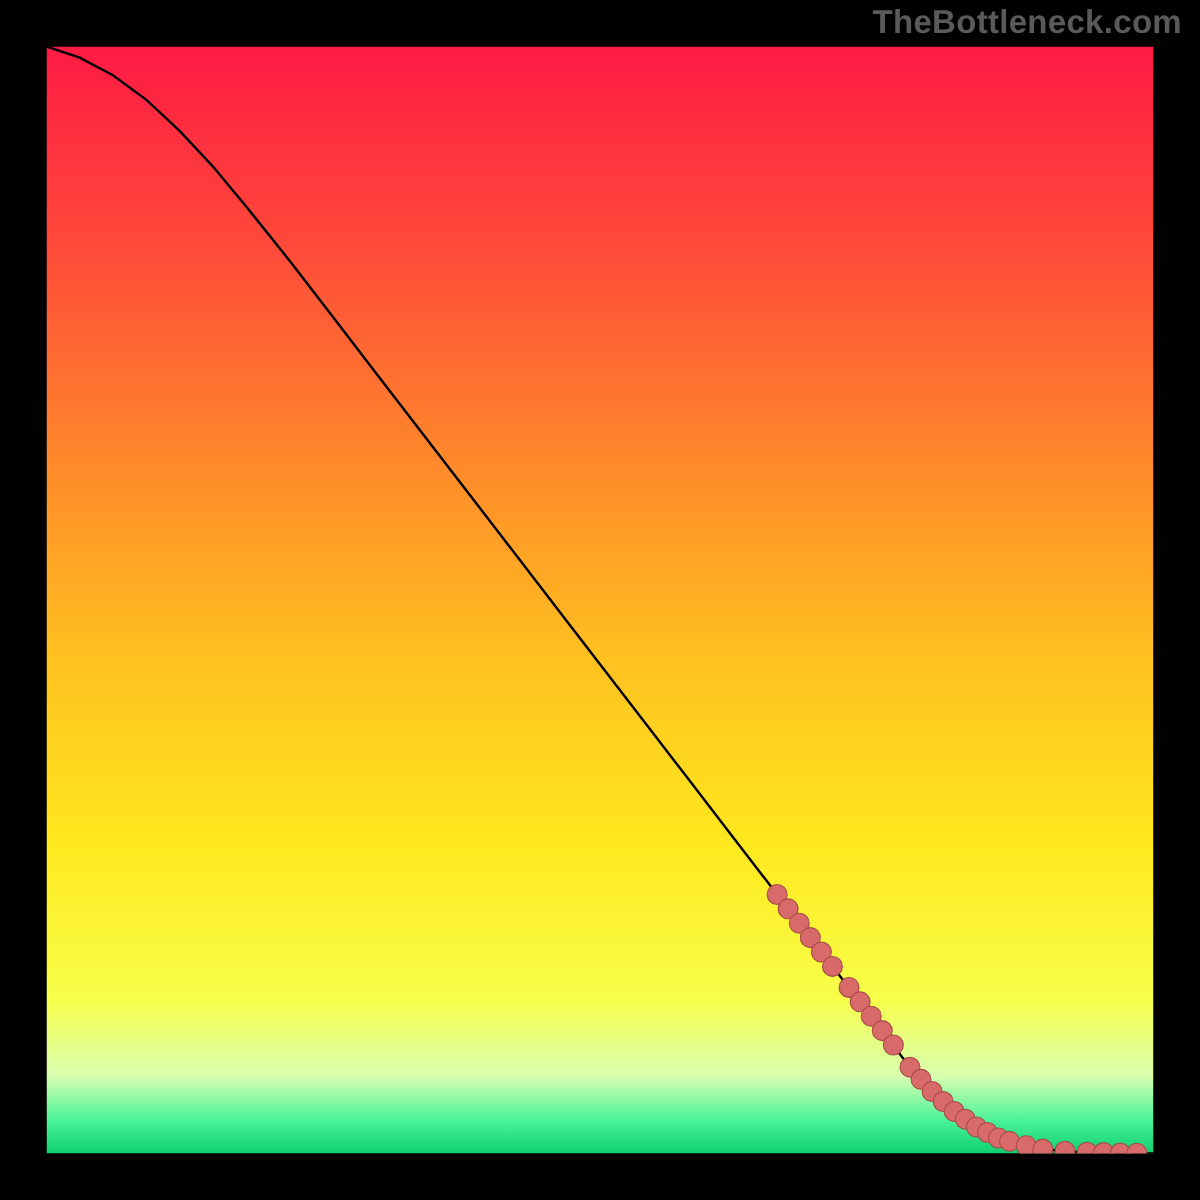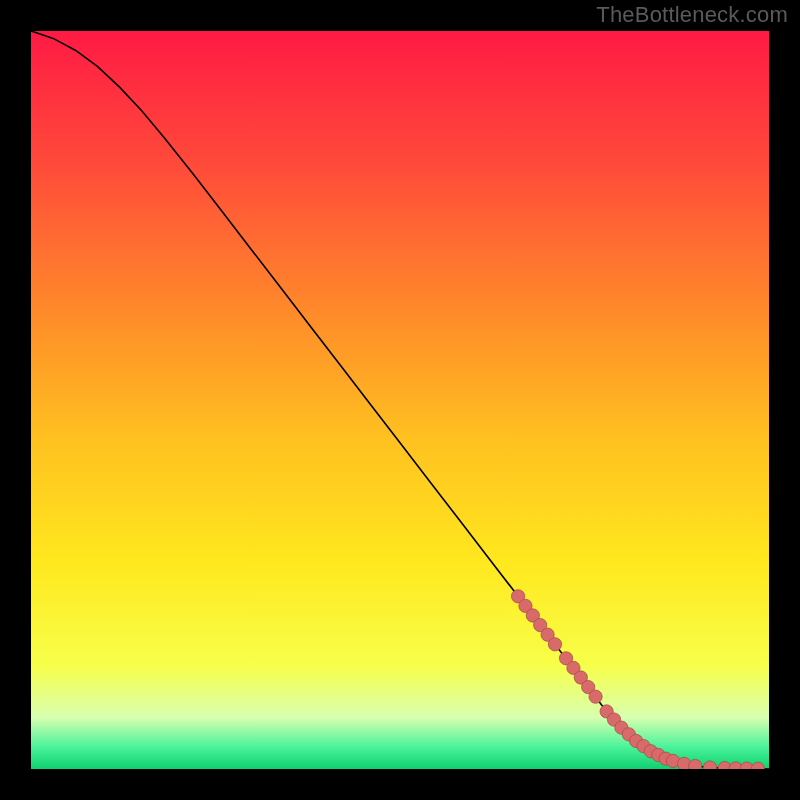--- a/index.html
+++ b/index.html
@@ -16,21 +16,21 @@
     width: 800px;
     height: 800px;
     background: #000;
   }
   .watermark {
     position: absolute;
     top: 2px;
     right: 12px;
     color: #5a5a5a;
     font-size: 22px;
-    font-weight: 400;
+    font-weight: 700;
     letter-spacing: 0.2px;
     user-select: none;
   }
   svg {
     position: absolute;
     left: 31px;
     top: 31px;
     width: 738px;
     height: 738px;
     display: block;

